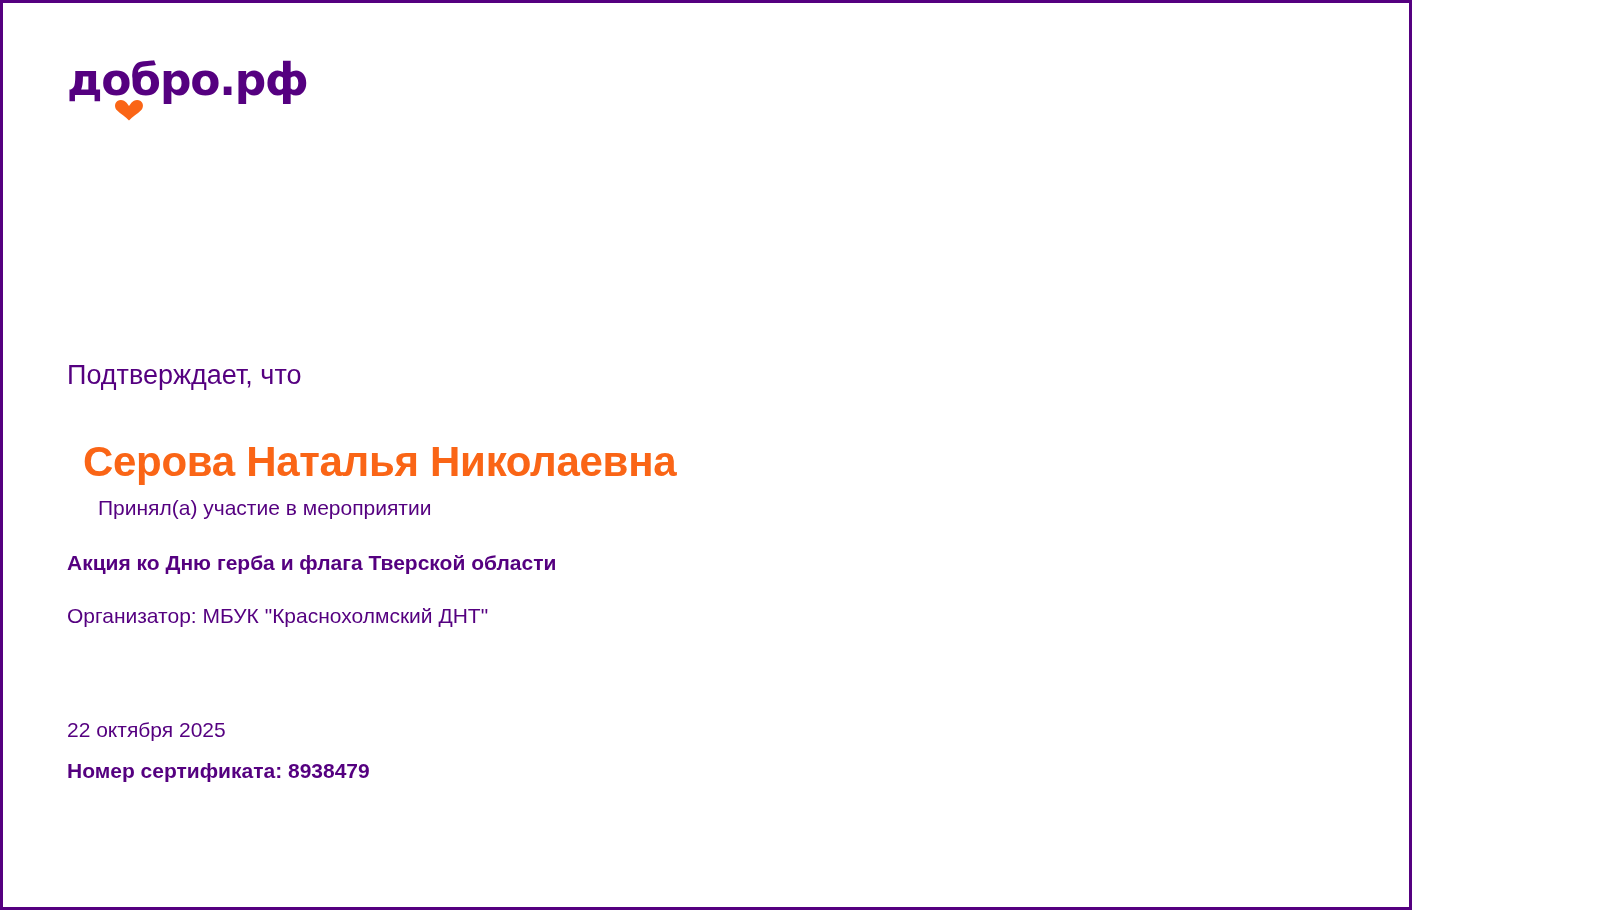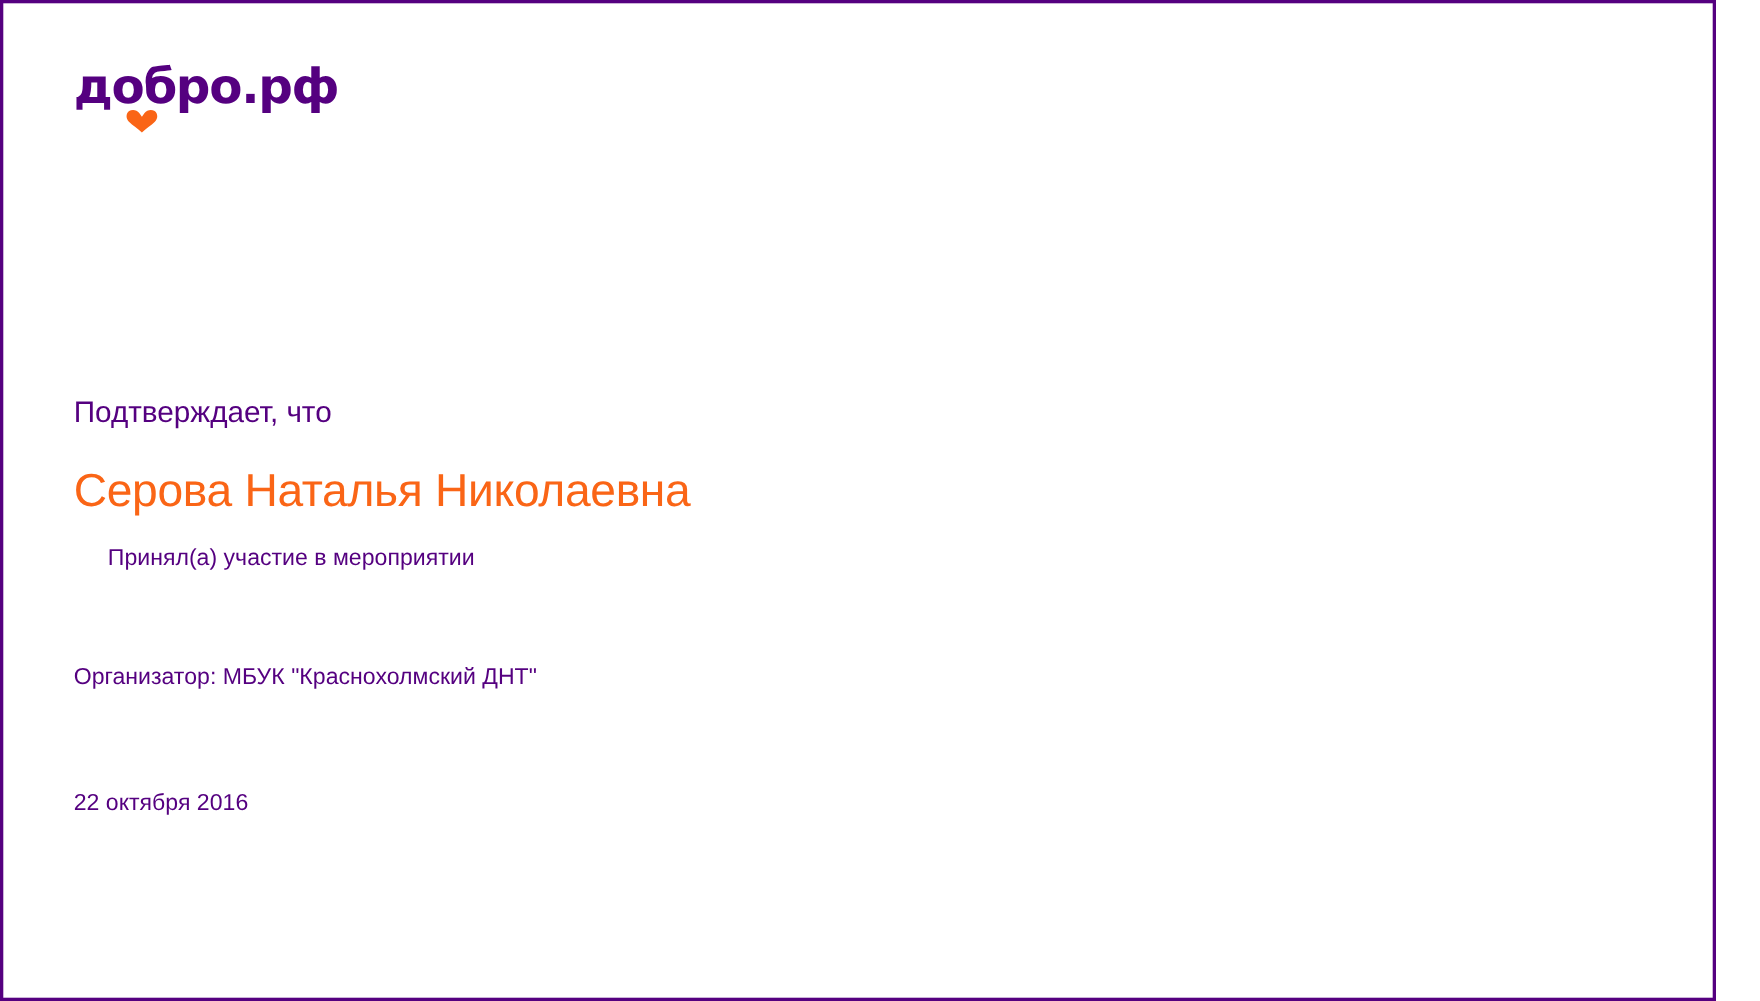--- a/index.html
+++ b/index.html
@@ -4,21 +4,21 @@
 <title>Сертификат</title>
 <style>
   html, body {
     margin: 0;
     padding: 0;
     background: #ffffff;
   }
 
   .certificate-page {
     position: relative;
-    width: 1560px;
+    width: 1412px;
     height: 910px;
     box-sizing: border-box;
     background: #ffffff;
     border: 3px solid #550080;
     font-family: "Liberation Sans", "DejaVu Sans", sans-serif;
     overflow: hidden;
   }
 
   .content-area {
     position: absolute;
@@ -79,23 +79,23 @@
     font-weight: normal;
     color: #550080;
     line-height: 1.3;
     white-space: nowrap;
   }
 
   .recipient-name {
     position: absolute;
     left: 0;
     top: 418px;
-    margin: 0;
+    margin: 16px;
     font-size: 42px;
-    font-weight: normal;
+    font-weight: bold;
     color: #FA6516;
     line-height: 1.2;
     letter-spacing: -0.3px;
     white-space: nowrap;
   }
 
   .participation-line {
     position: absolute;
     left: 0;
     top: 491px;
@@ -167,21 +167,23 @@
       </svg>
     </div>
 
 
     <div class="intro-line">Подтверждает, что</div>
 
     <div class="recipient-name">Серова Наталья Николаевна</div>
 
     <div class="participation-line">Принял(а) участие в мероприятии</div>
 
+    <div class="event-name">Акция ко Дню герба и флага Тверской области</div>
 
     <div class="organizer-line">Организатор: МБУК "Краснохолмский ДНТ"</div>
 
     <div class="footer-block">
-      <div class="footer-line">22 октября 2016</div>
+      <div class="footer-line">22 октября 2025</div>
+      <div class="footer-line-bold">Номер сертификата: 8938479</div>
     </div>
 
   </div>
 </div>
 
 </body></html>

